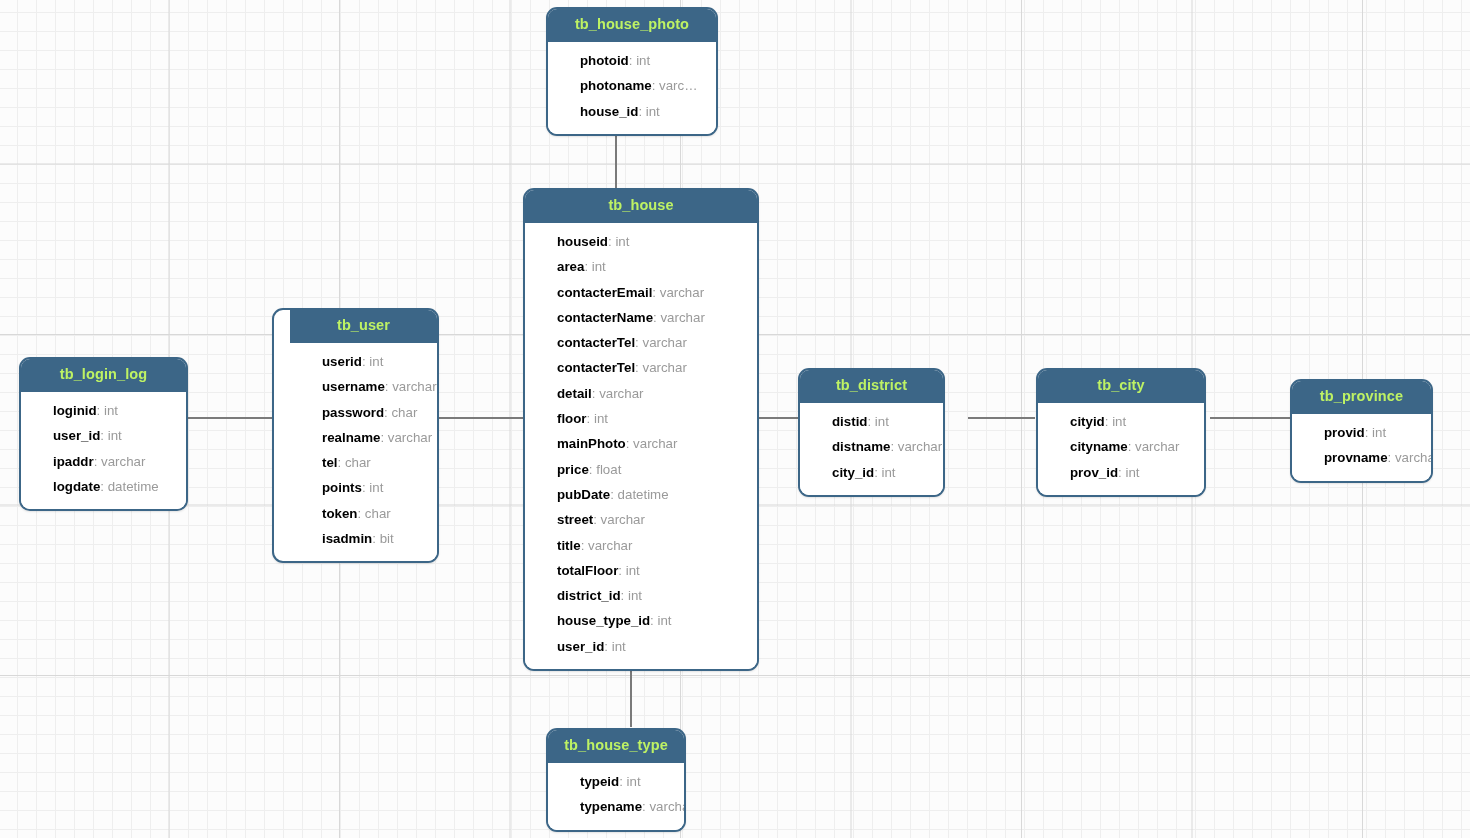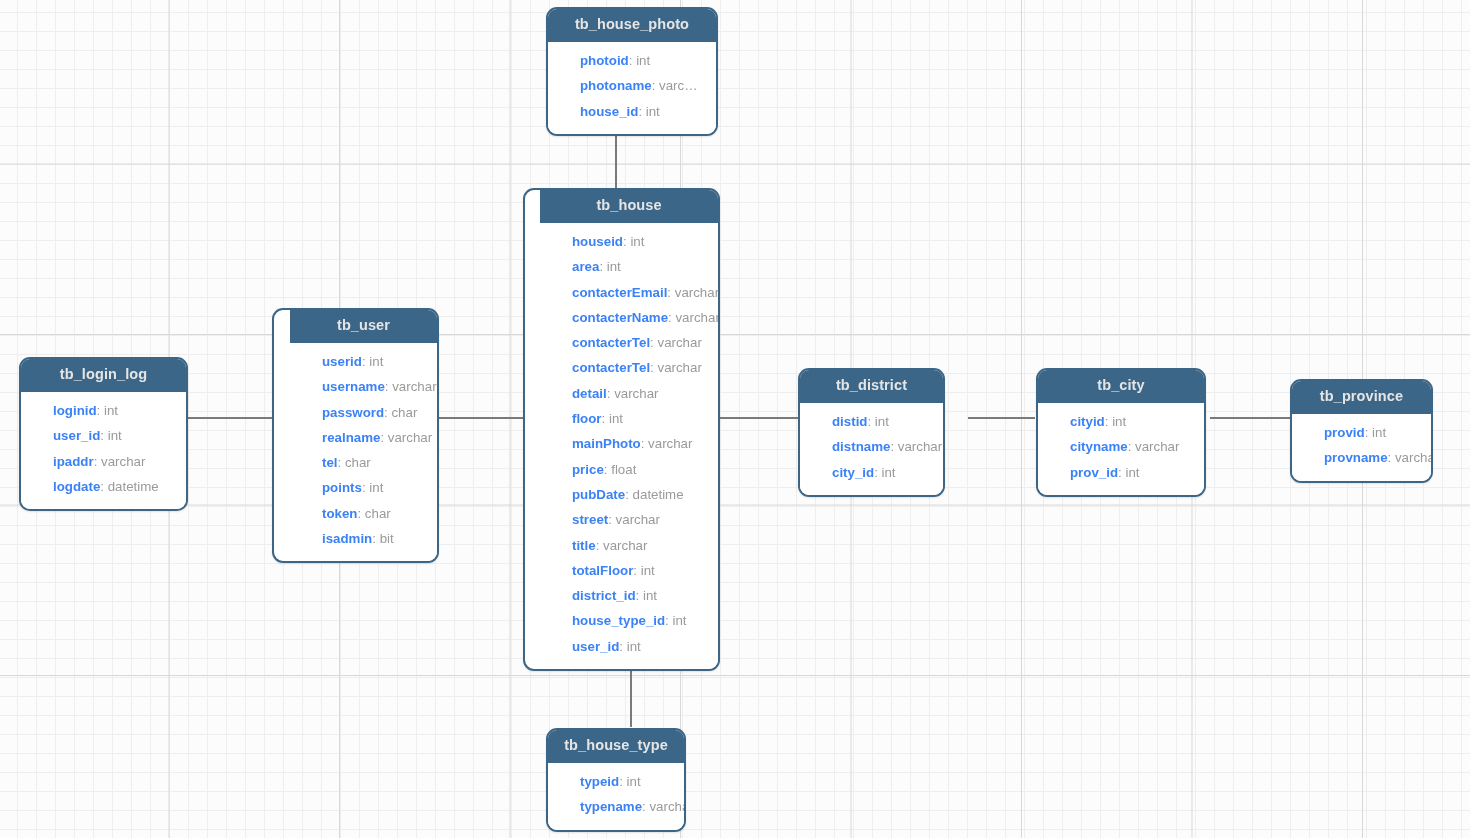--- a/index.html
+++ b/index.html
@@ -40,41 +40,41 @@
     position: absolute;
     border: 2px solid #3c6687;
     border-radius: 11px;
     background: #ffffff;
     box-sizing: border-box;
     overflow: hidden;
     box-shadow: 0 1px 2px rgba(0,0,0,0.10);
   }
   .table-header {
     background: #3c6687;
-    color: #e5e5e5;
+    color: #bef264;
     text-align: center;
     font-size: 14.5px;
     font-weight: bold;
     padding: 8px 6px 9px 6px;
     letter-spacing: 0.1px;
     line-height: 1.1;
   }
   .table-body {
     padding: 6px 0 10px 0;
     background: #ffffff;
   }
   .field-row {
     font-size: 13.3px;
     line-height: 1;
     padding: 6px 10px 6px 32px;
     white-space: nowrap;
     color: #111111;
   }
   .field-name {
-    color: #3b82f6;
+    color: #000000;
     font-weight: 600;
   }
   .field-type {
     color: #9a9a9a;
     font-weight: 400;
   }
 </style>
 </head>
 <body>
 
@@ -96,21 +96,21 @@
       </div>
       <div class="field-row">
         <span class="field-name">photoname</span><span class="field-type">: </span><span class="field-type">varc…</span>
       </div>
       <div class="field-row">
         <span class="field-name">house_id</span><span class="field-type">: </span><span class="field-type">int</span>
       </div>
     </div>
   </div>
 
-  <div class="table-card" style="left:523px; top:188px; width:197px;padding-left:15px;">
+  <div class="table-card" style="left:523px; top:188px; width:236px;">
     <div class="table-header">tb_house</div>
     <div class="table-body">
       <div class="field-row">
         <span class="field-name">houseid</span><span class="field-type">: </span><span class="field-type">int</span>
       </div>
       <div class="field-row">
         <span class="field-name">area</span><span class="field-type">: </span><span class="field-type">int</span>
       </div>
       <div class="field-row">
         <span class="field-name">contacterEmail</span><span class="field-type">: </span><span class="field-type">varchar</span>

